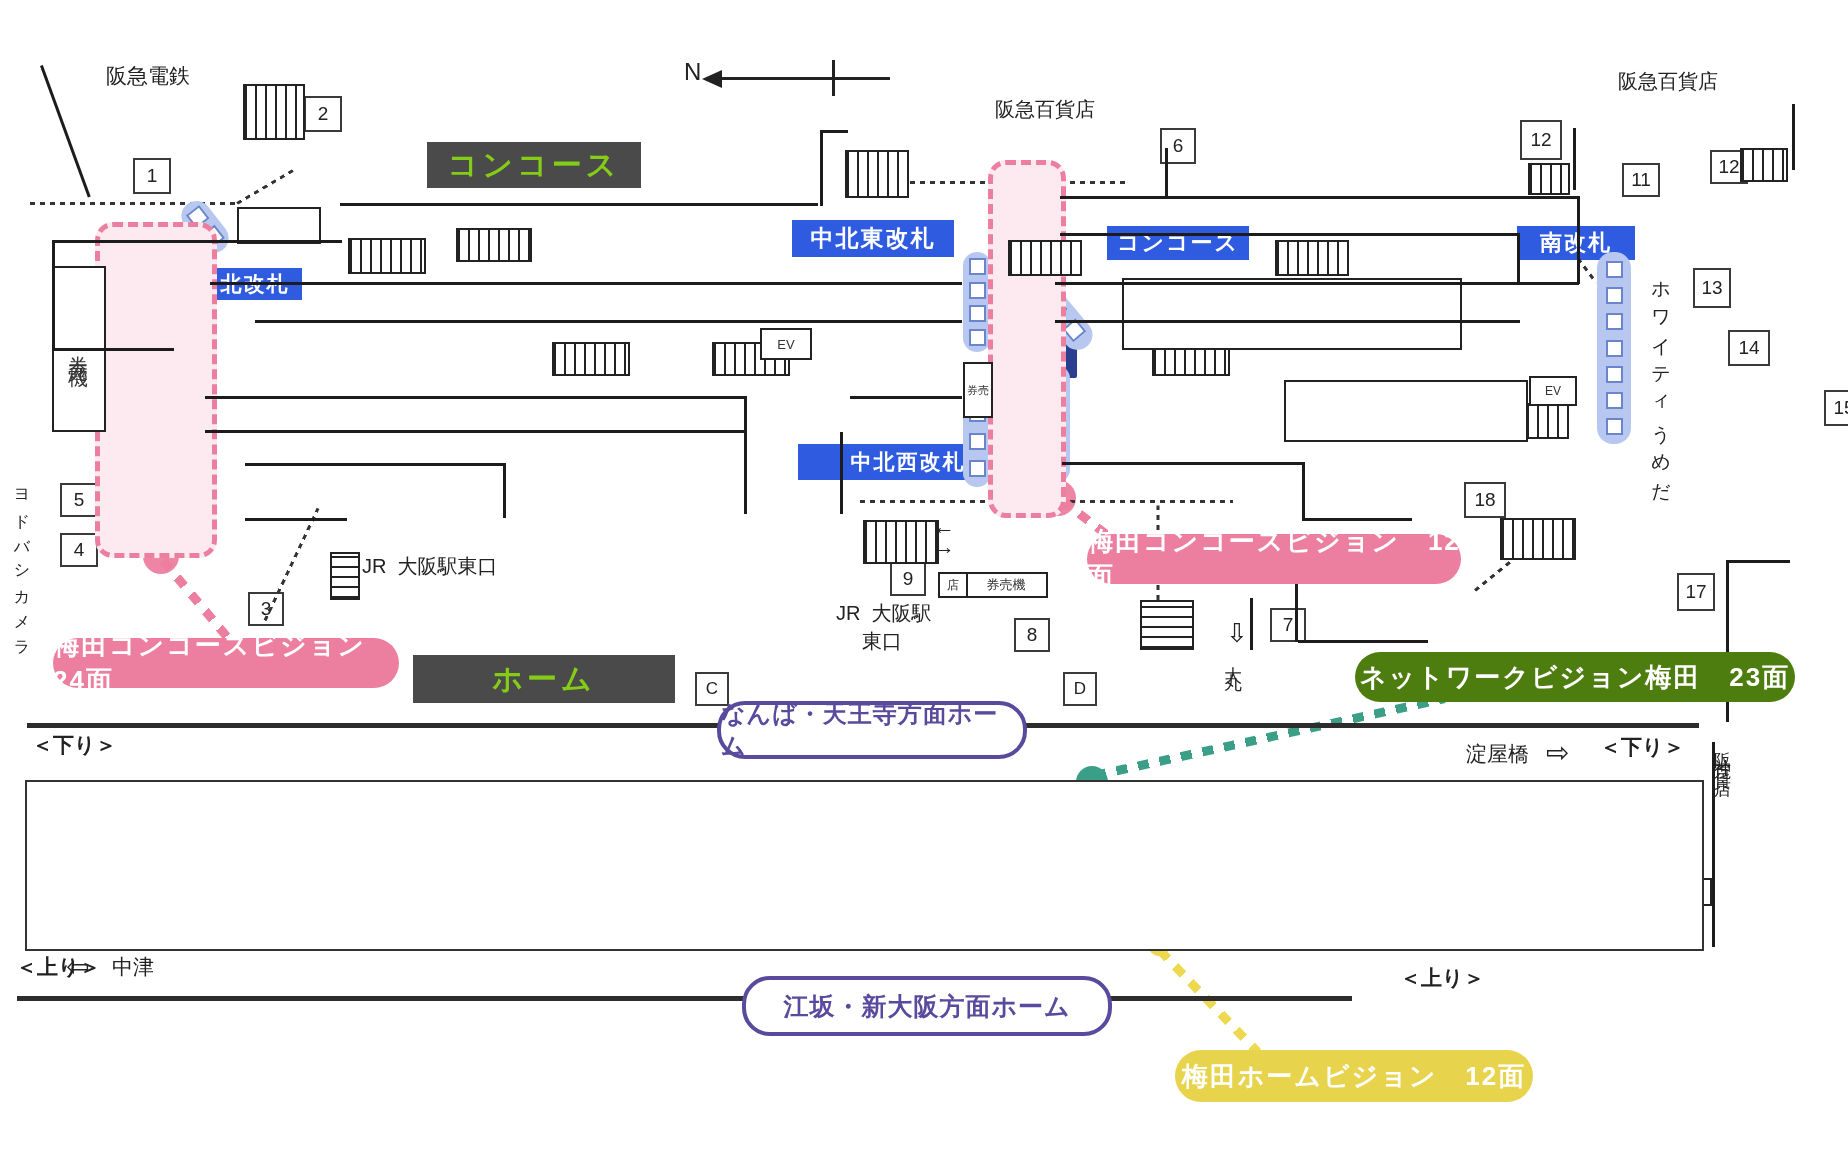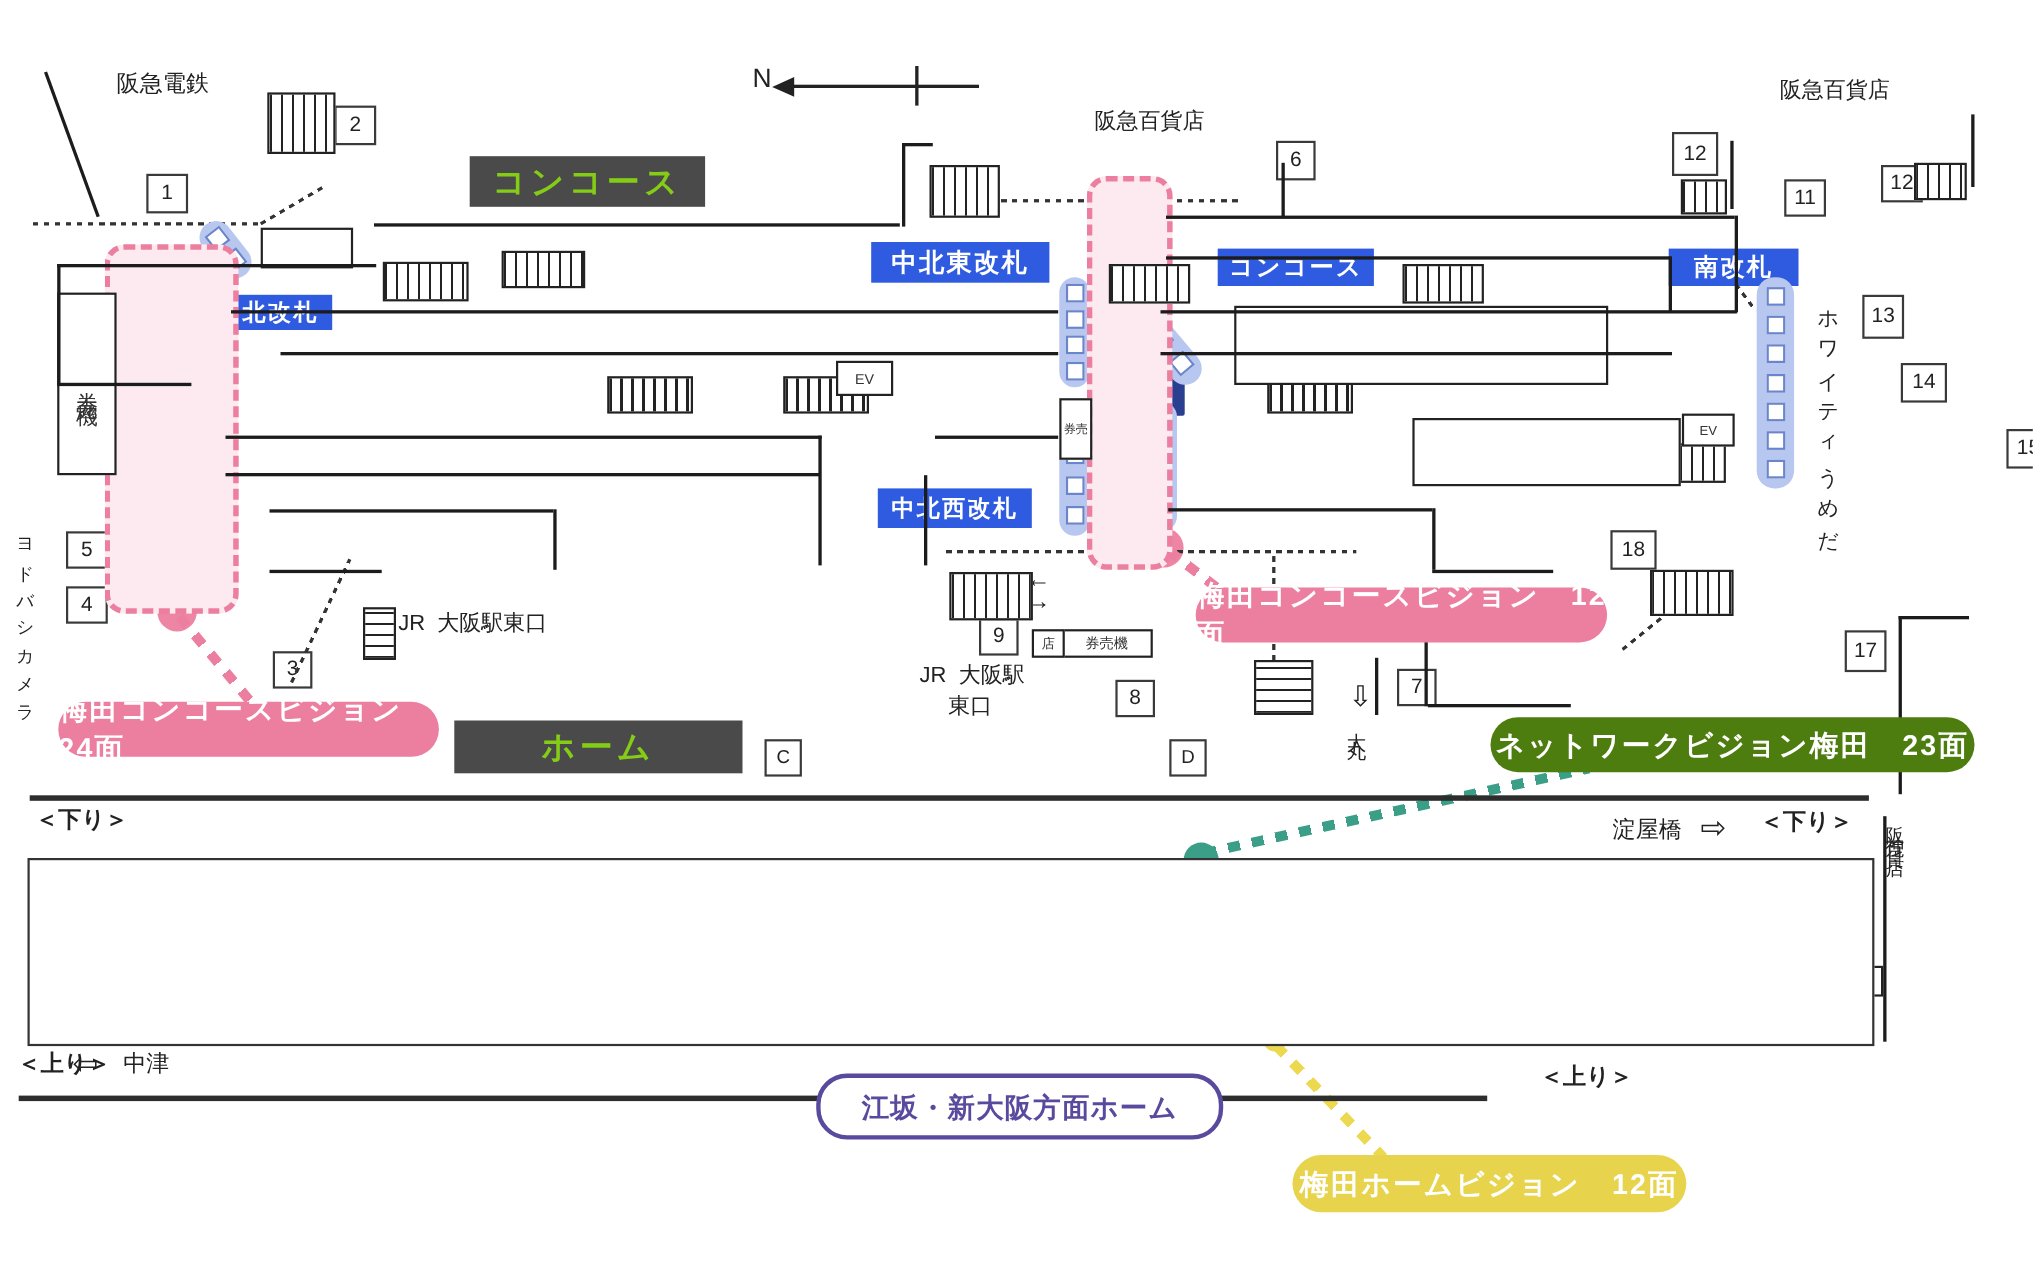--- a/index.html
+++ b/index.html
@@ -66,21 +66,21 @@
     <div class="hlabel" style="left: 1600px; top: 733px; font-size: 21px; font-weight: bold;">＜下り＞</div>
     <div class="hlabel" style="left: 32px; top: 731px; font-size: 21px; font-weight: bold;">＜下り＞</div>
     <div class="hlabel" style="left: 112px; top: 953px; font-size: 21px;">中津</div>
     <div class="hlabel" style="left: 1466px; top: 740px; font-size: 21px;">淀屋橋</div>
     <div class="hlabel" style="left: 862px; top: 628px; font-size: 20px;">東口</div>
     <div class="hlabel" style="left: 836px; top: 600px; font-size: 20px;">JR  大阪駅</div>
     <div class="hlabel" style="left: 362px; top: 553px; font-size: 20px;">JR  大阪駅東口</div>
     <div class="hlabel" style="left: 1618px; top: 68px; font-size: 20px;">阪急百貨店</div>
     <div class="hlabel" style="left: 995px; top: 96px; font-size: 20px;">阪急百貨店</div>
     <div class="hlabel" style="left: 106px; top: 62px; font-size: 21px;">阪急電鉄</div>
-    <div class="gate-label" style="left: 798px; top: 444px; width: 140px; height: 36px; font-size: 21px;">中北西改札</div>
+    <div class="gate-label" style="left: 798px; top: 444px; width: 140px; height: 36px; font-size: 21px; padding-left: 40px;">中北西改札</div>
     <div class="gate-label" style="left: 1517px; top: 226px; width: 118px; height: 34px; font-size: 22px;">南改札</div>
     <div class="gate-label" style="left: 1107px; top: 226px; width: 142px; height: 34px; font-size: 22px;">コンコース</div>
     <div class="gate-label" style="left: 792px; top: 220px; width: 162px; height: 37px; font-size: 23px;">中北東改札</div>
     <div class="gate-label" style="left: 208px; top: 268px; width: 94px; height: 32px; font-size: 21px;">北改札</div>
     <div class="letterbox" style="left: 1368px; top: 908px; width: 30px; height: 30px;">J</div>
     <div class="letterbox" style="left: 1086px; top: 913px; width: 26px; height: 26px;">12</div>
     <div class="letterbox" style="left: 988px; top: 908px; width: 26px; height: 26px;">I</div>
     <div class="letterbox" style="left: 447px; top: 915px; width: 26px; height: 26px;">H</div>
     <div class="letterbox" style="left: 255px; top: 915px; width: 26px; height: 26px;">G</div>
     <div class="letterbox" style="left: 180px; top: 912px; width: 26px; height: 26px;">F</div>
@@ -398,14 +398,15 @@
   <div class="hlabel" style="left:684px;top:58px;font-size:24px;">N</div>
   <div class="abs" style="left:714px;top:77px;width:176px;height:3px;background:#222;"></div>
   <div class="abs" style="left:702px;top:70px;width:0;height:0;border-top:9px solid transparent;border-bottom:9px solid transparent;border-right:20px solid #222;"></div>
   <div class="abs" style="left:832px;top:60px;width:3px;height:36px;background:#222;"></div>
 
   <div class="badge" style="left:53px;top:638px;width:346px;height:50px;background:#ec7fa0;font-size:26px;">梅田コンコースビジョン　24面</div>
   <div class="badge" style="left:1087px;top:534px;width:374px;height:50px;background:#ec7fa0;font-size:26px;">梅田コンコースビジョン　12面</div>
   <div class="badge" style="left:1355px;top:652px;width:440px;height:50px;background:#4d7c0f;font-size:26px;">ネットワークビジョン梅田　23面</div>
   <div class="badge" style="left:1175px;top:1050px;width:358px;height:52px;background:#e7d34c;font-size:26px;">梅田ホームビジョン　12面</div>
 
+  <div class="pill" style="left:717px;top:701px;width:302px;height:50px;font-size:24px;">なんば・天王寺方面ホーム</div>
   <div class="pill" style="left:742px;top:976px;width:362px;height:52px;font-size:25px;">江坂・新大阪方面ホーム</div>
 </div>
 
 </body></html>

